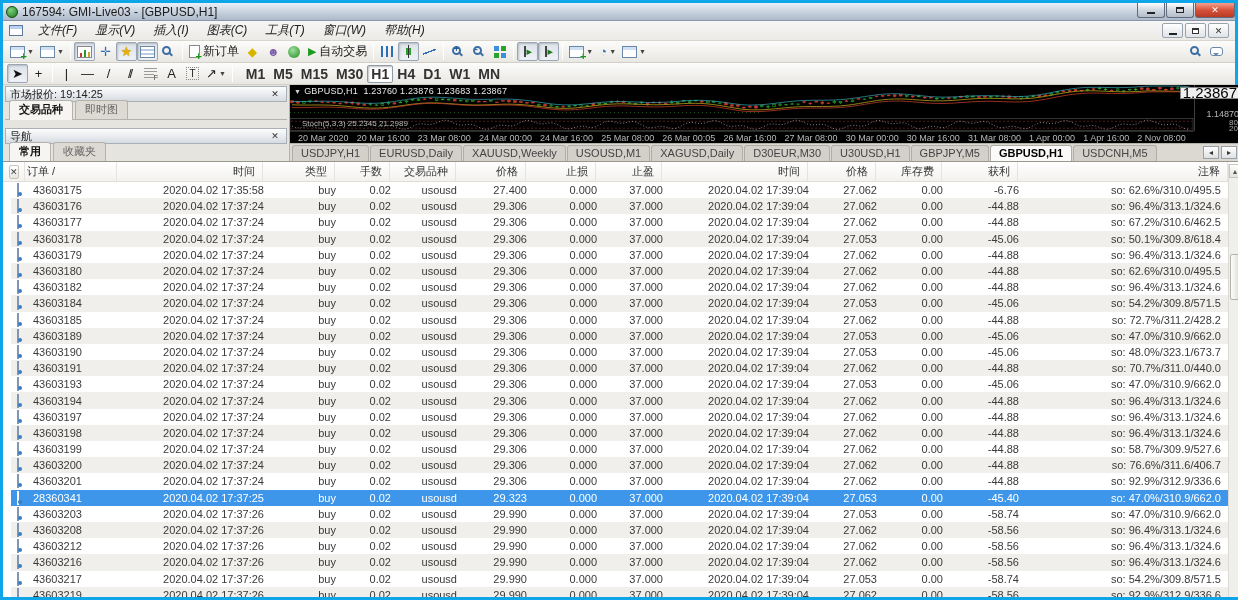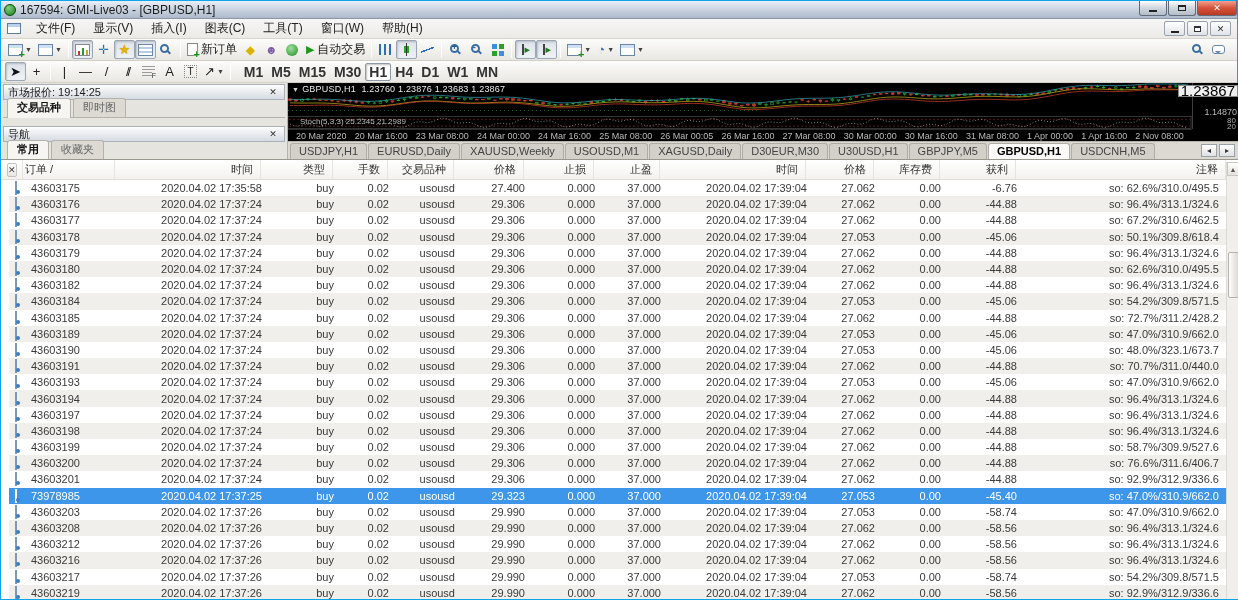--- a/index.html
+++ b/index.html
@@ -1,38 +1,38 @@
 <!DOCTYPE html>
 <html><head>
 <meta charset="utf-8">
 <style>
   * { margin:0; padding:0; box-sizing:border-box; }
   html,body { width:1238px; height:600px; overflow:hidden;
     font-family:"Liberation Sans","DejaVu Sans",sans-serif; font-size:12px;
     background:#e6e4de; -webkit-font-smoothing:antialiased; }
-  .win { position:relative; width:1238px; height:600px; border:1px solid #0ea5e9; }
+  .win { position:relative; width:1238px; height:600px; border:3px solid #0ea5e9; }
 
   
   .titlebar { height:18px; display:flex; align-items:center;
     background:linear-gradient(#e9eff7,#c3cedb 60%,#aebacb); border-bottom:1px solid #8a97a8;
     padding-left:3px; }
   .logo { width:12px; height:12px; border-radius:50%;
     background:radial-gradient(circle at 35% 30%,#7fd37f,#1d7a1d); border:1px solid #0c4d0c; margin-right:4px; }
   .title-text { color:#1c1c1c; font-size:12px; }
   .wincontrols { margin-left:auto; display:flex; margin-top:-2px; }
   .wbtn { width:28px; height:15px; border:1px solid #5f6b7a; border-top:none;
     background:linear-gradient(#fdfdfd,#cfd6df 50%,#b4bdc9); display:flex; align-items:center;
     justify-content:center; font-size:9px; color:#222; margin-left:1px; border-radius:0 0 3px 3px; }
   .wbtn.close { background:linear-gradient(#f2a08e,#d6523a 50%,#b83a24); color:#fff; width:40px; font-weight:bold;}
   .glyph-min { width:8px; height:2px; background:#222; margin-top:5px;}
   .glyph-max { width:8px; height:6px; border:1px solid #222; border-top:2px solid #222;}
 
   
   .menubar { height:20px; display:flex; align-items:center; background:linear-gradient(#f6f6f6,#eceae6);
-    border-bottom:1px solid #d8d5cf; padding:0 2px; }
+    border-bottom:1px solid #d8d5cf; padding:0 2px;font-style:italic; }
   .mdi-icon { width:14px; height:11px; border:1px solid #5d7ca0;
     background:linear-gradient(#b9d2ef 0 3px,#fff 3px); margin:0 6px 0 4px; }
   .menu-item { padding:2px 8px; color:#222; border:1px solid transparent; }
   .mdicontrols { margin-left:auto; display:flex; gap:2px; padding-right:4px;}
   .mbtn { width:21px; height:15px; border:1px solid #9aa2ad; border-radius:2px;
     background:linear-gradient(#fff,#dfe3e8); display:flex; align-items:center; justify-content:center;
     font-size:9px; color:#333; }
   .glyph-restore { width:7px; height:6px; border:1px solid #333; border-top:2px solid #333; background:#fff;}
 
   
@@ -1051,21 +1051,21 @@
           <span class="td">0.000</span>
           <span class="td">37.000</span>
           <span class="td">2020.04.02 17:39:04</span>
           <span class="td">27.062</span>
           <span class="td">0.00</span>
           <span class="td">-44.88</span>
           <span class="td">so: 92.9%/312.9/336.6</span>
         </div>
         <div class="trow sel">
           <span><span class="ordicon"></span></span>
-          <span class="td left">73978985</span>
+          <span class="td left">28360341</span>
           <span class="td">2020.04.02 17:37:25</span>
           <span class="td">buy</span>
           <span class="td">0.02</span>
           <span class="td">usousd</span>
           <span class="td">29.323</span>
           <span class="td">0.000</span>
           <span class="td">37.000</span>
           <span class="td">2020.04.02 17:39:04</span>
           <span class="td">27.053</span>
           <span class="td">0.00</span>

